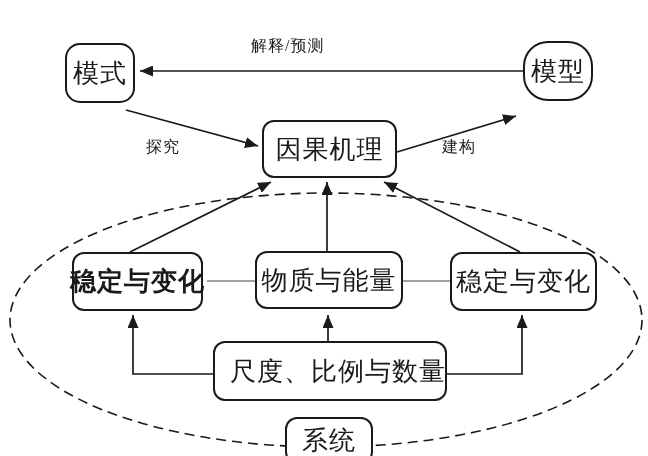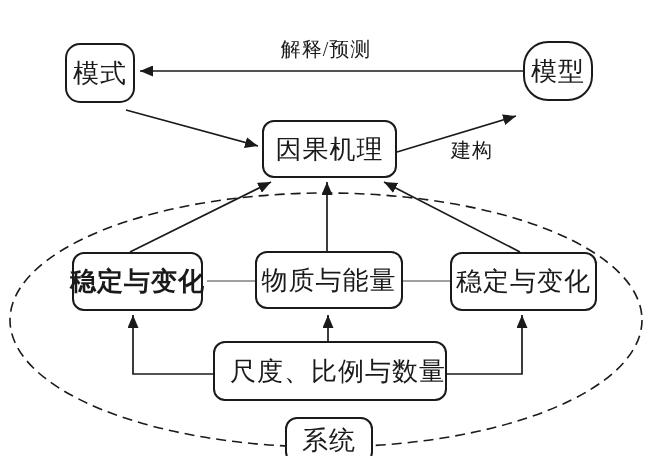--- a/index.html
+++ b/index.html
@@ -24,23 +24,22 @@
     background:#ffffff;
     display:flex;align-items:center;justify-content:center;
     font-size:26px;
     letter-spacing:1px;
     white-space:nowrap;
     color:#1a1a1a;
     z-index:2;
   }
   .edge-label{
     position:absolute;
-    font-size:20px;
+    font-size:16px;
     letter-spacing:1px;
-    text-align:center;
     white-space:nowrap;
     color:#1a1a1a;
     z-index:3;
   }
   
   .n-pattern   {left:65px;  top:15px;  width:70px;  height:60px; border-radius:15px;}
   .n-model     {left:523px; top:13px;  width:70px;  height:60px; border-radius:25px;}
   .n-causal    {left:262px; top:92px;  width:135px; height:58px;}
   .n-stability {left:72px;  top:224px; width:131px; height:59px;font-weight:bold;}
   .n-matter    {left:255px; top:223px; width:148px; height:58px;}
@@ -91,15 +90,16 @@
   <div class="node n-pattern">模式</div>
   <div class="node n-model">模型</div>
   <div class="node n-causal">因果机理</div>
   <div class="node n-stability">稳定与变化</div>
   <div class="node n-matter">物质与能量</div>
   <div class="node n-structure">稳定与变化</div>
   <div class="node n-scale">尺度、比例与数量</div>
   <div class="node n-system">系统</div>
 
   <div class="edge-label l-explain">解释/预测</div>
+  <div class="edge-label l-inquiry">探究</div>
   <div class="edge-label l-construct">建构</div>
 
 </div>
 
 </body></html>

